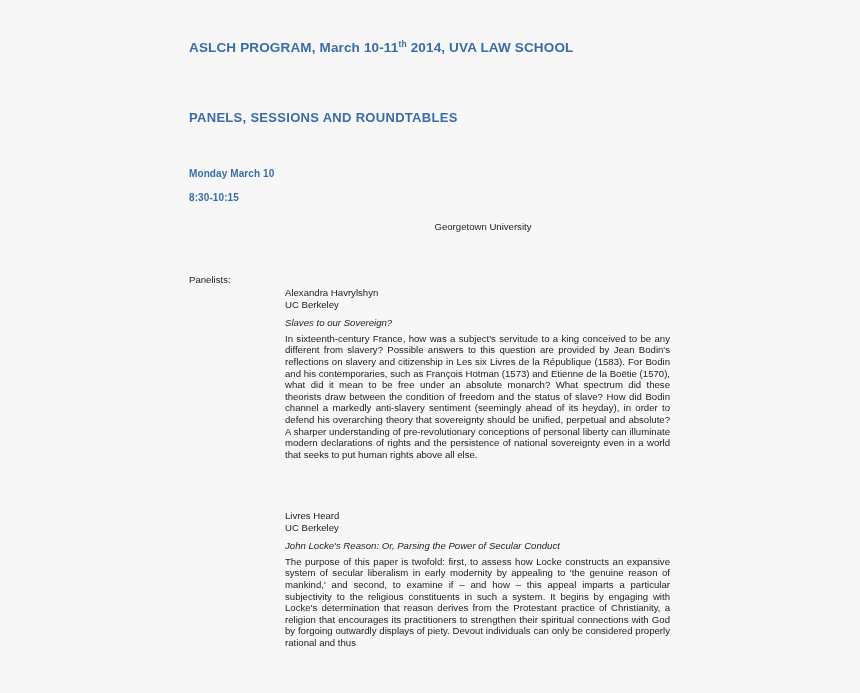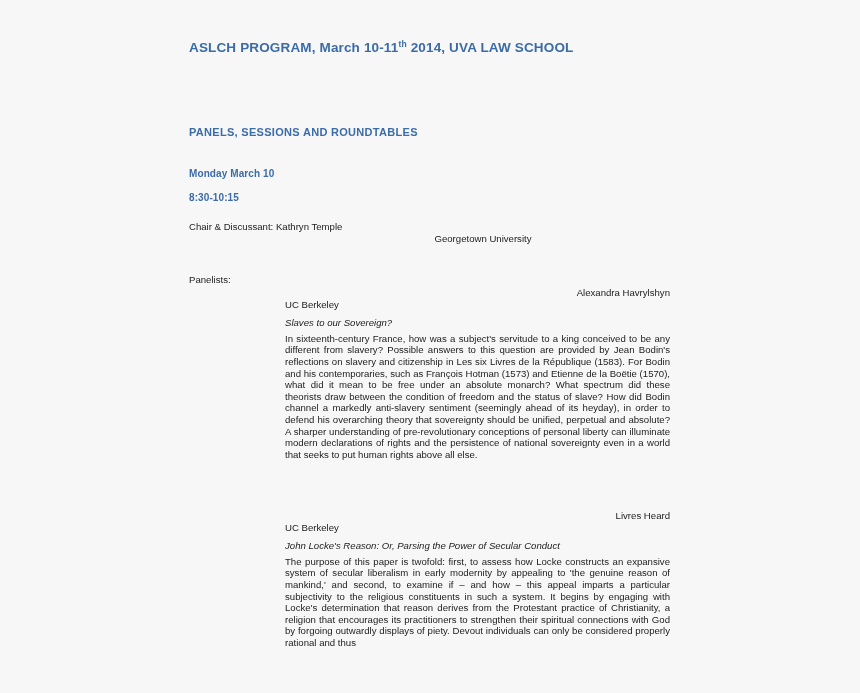--- a/index.html
+++ b/index.html
@@ -36,22 +36,22 @@
   }
   .doc-title sup {
     font-size: 8.5px;
     vertical-align: super;
     line-height: 0;
   }
 
   .section-heading {
     position: absolute;
     left: 189px;
-    top: 126px;
-    font-size: 11px;
+    top: 110px;
+    font-size: 13px;
     font-weight: bold;
     color: #3b6ca8;
     letter-spacing: 0.3px;
   }
 
   .day-heading {
     position: absolute;
     left: 189px;
     top: 168px;
     font-size: 10px;
@@ -110,21 +110,21 @@
     position: absolute;
     left: 285px;
     width: 385px;
     font-size: 9.6px;
     line-height: 11.6px;
     color: #1c1c1c;
   }
   .panelist-1 { top: 287px; }
   .panelist-2 { top: 510px; }
 
-  .panelist-name { display: block; text-align: right; }
+  .panelist-name { display: block; }
   .panelist-affil { display: block; }
   .paper-title {
     display: block;
     font-style: italic;
     margin-top: 7px;
   }
   .abstract {
     display: block;
     text-align: justify;
     text-justify: inter-word;
@@ -139,21 +139,20 @@
 
   <div class="doc-title"><span>ASLCH PROGRAM, March 10-11</span><sup>th</sup><span> 2014, UVA LAW SCHOOL</span></div>
 
   <div class="section-heading">PANELS, SESSIONS AND ROUNDTABLES</div>
 
   <div class="day-heading">Monday March 10</div>
 
   <div class="time-heading">8:30-10:15</div>
 
   <div class="session-block">
-    <span class="chair-line">Chair &amp; Discussant: Kathryn Temple</span>
     <span class="chair-affil">Georgetown University</span>
   </div>
 
   <div class="panelists-label">Panelists:</div>
 
   <div class="panelist panelist-1">
     <span class="panelist-name">Alexandra Havrylshyn</span>
     <span class="panelist-affil">UC Berkeley</span>
     <span class="paper-title">Slaves to our Sovereign?</span>
     <span class="abstract">In sixteenth-century France, how was a subject's servitude to a king conceived to be any different from slavery? Possible answers to this question are provided by Jean Bodin's reflections on slavery and citizenship in Les six Livres de la République (1583). For Bodin and his contemporaries, such as François Hotman (1573) and Etienne de la Boëtie (1570), what did it mean to be free under an absolute monarch? What spectrum did these theorists draw between the condition of freedom and the status of slave? How did Bodin channel a markedly anti-slavery sentiment (seemingly ahead of its heyday), in order to defend his overarching theory that sovereignty should be unified, perpetual and absolute? A sharper understanding of pre-revolutionary conceptions of personal liberty can illuminate modern declarations of rights and the persistence of national sovereignty even in a world that seeks to put human rights above all else.</span>

